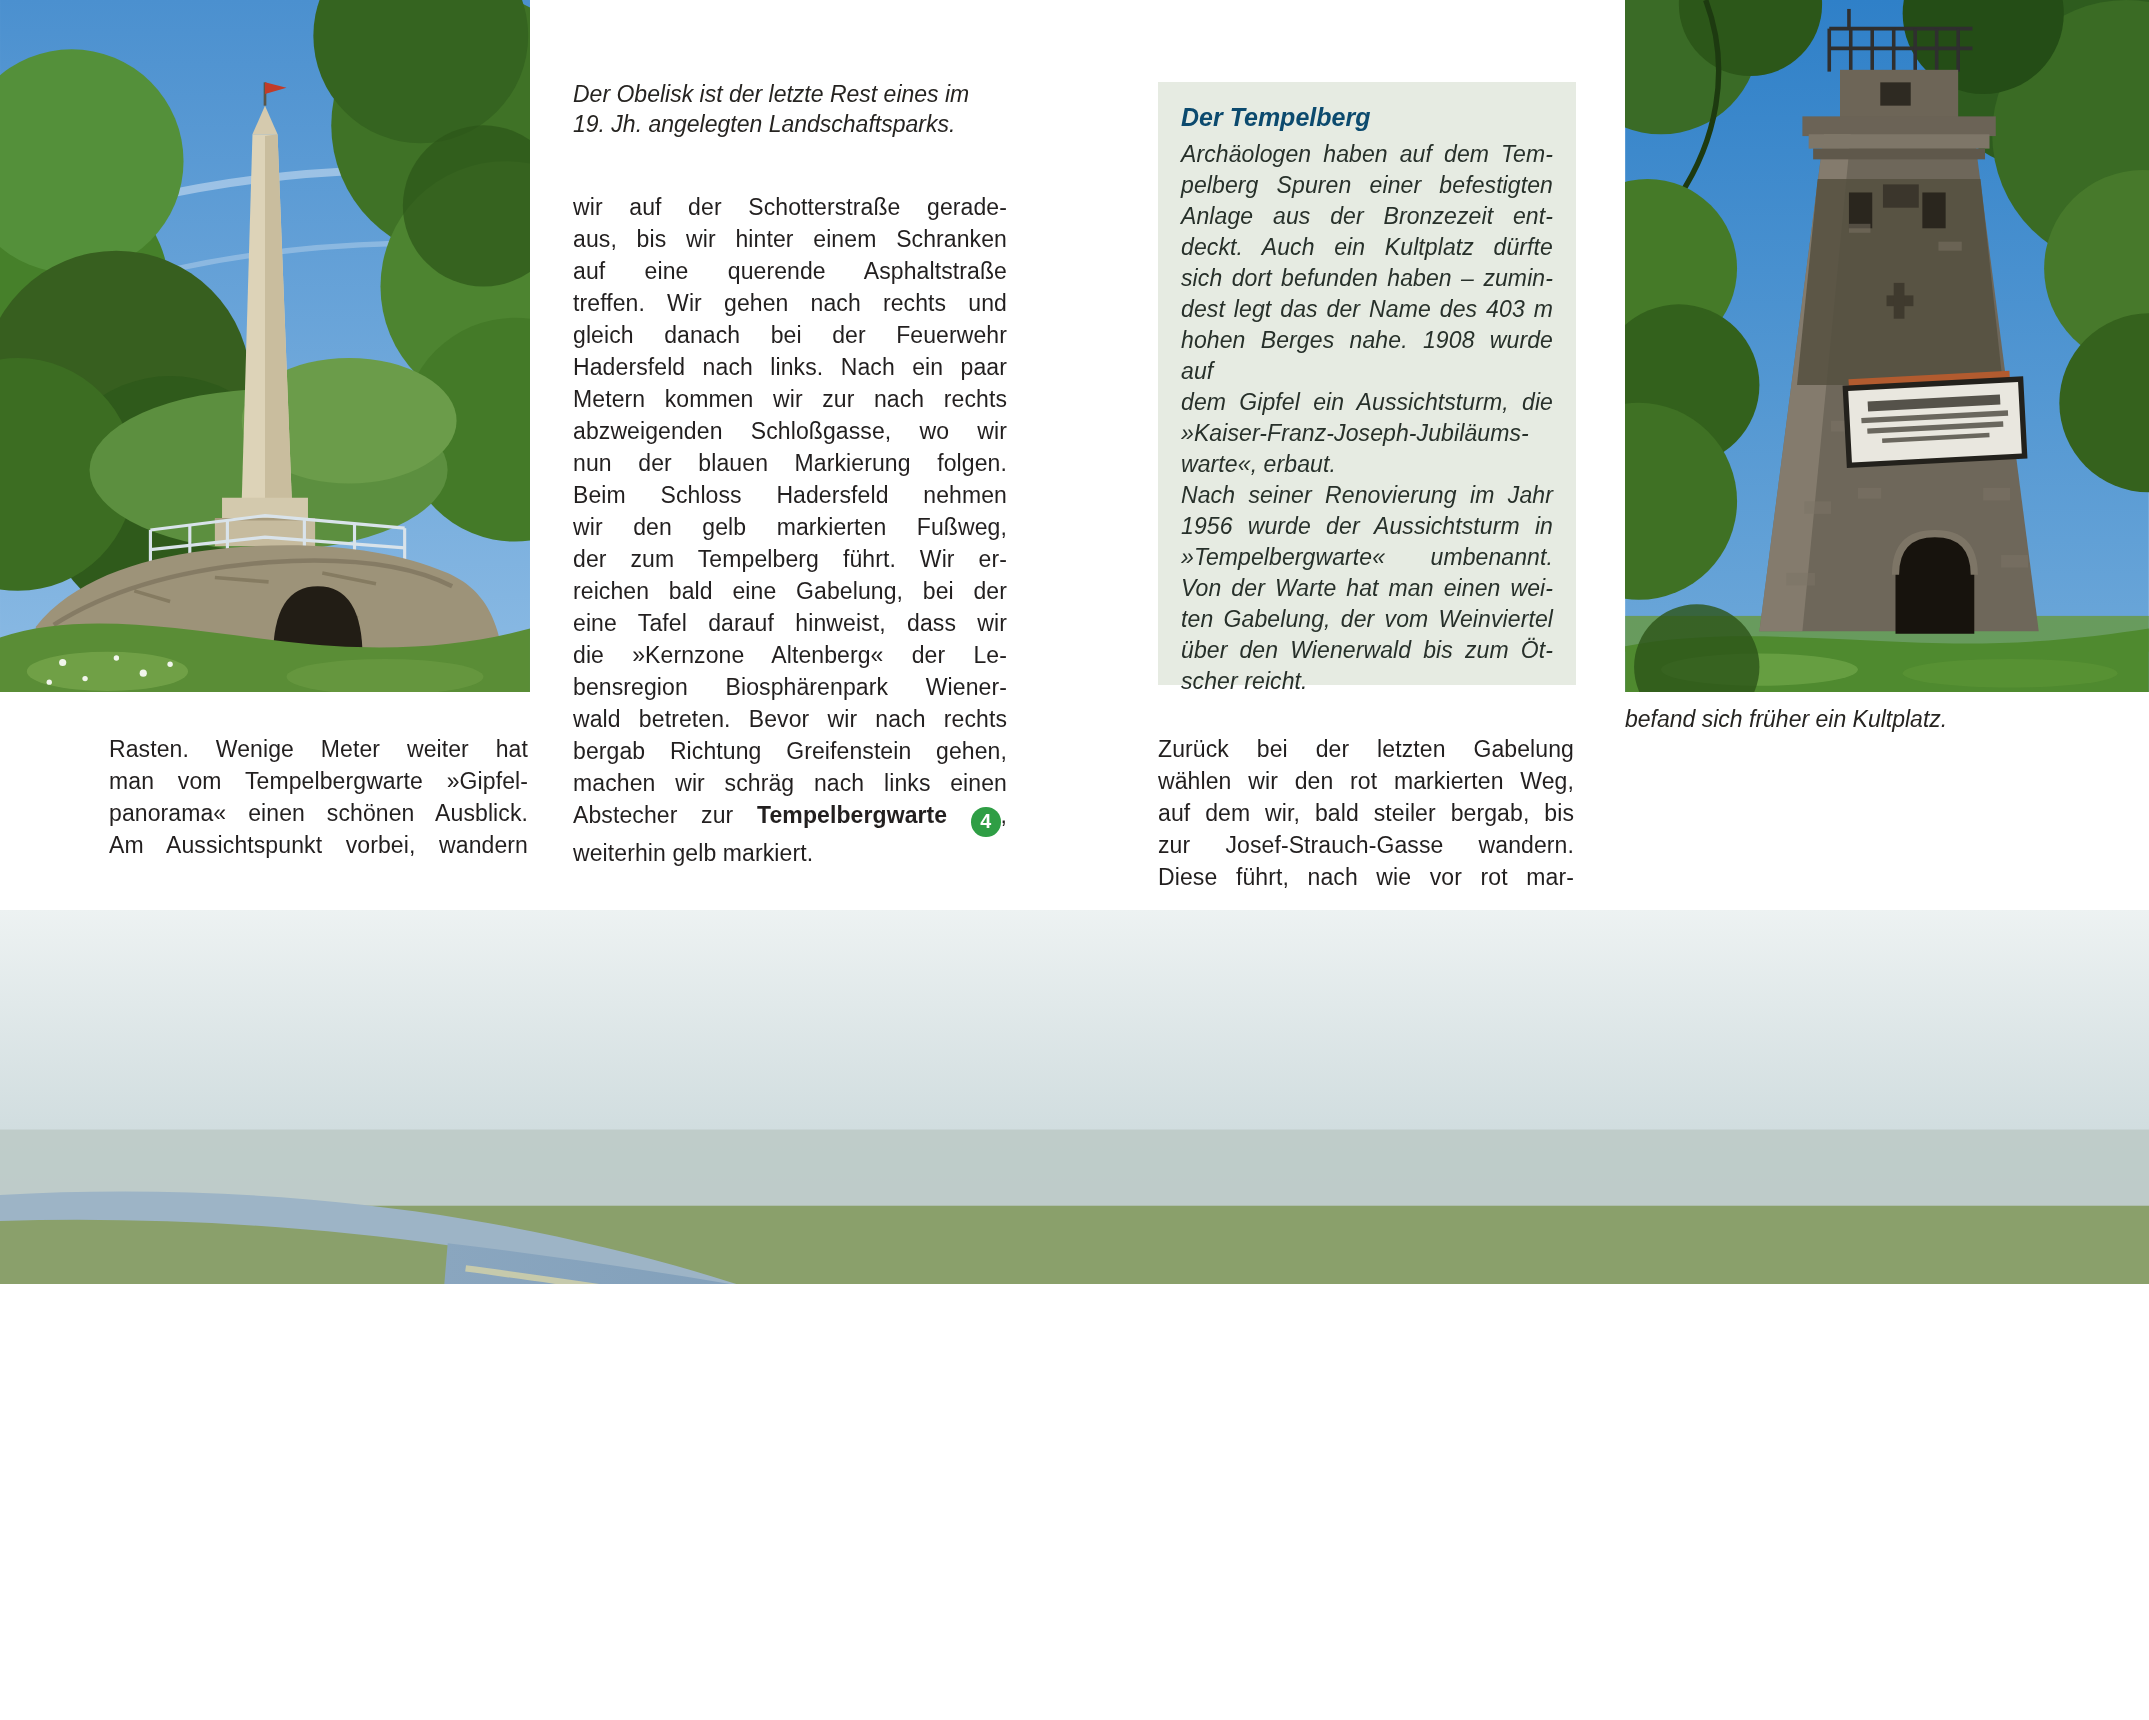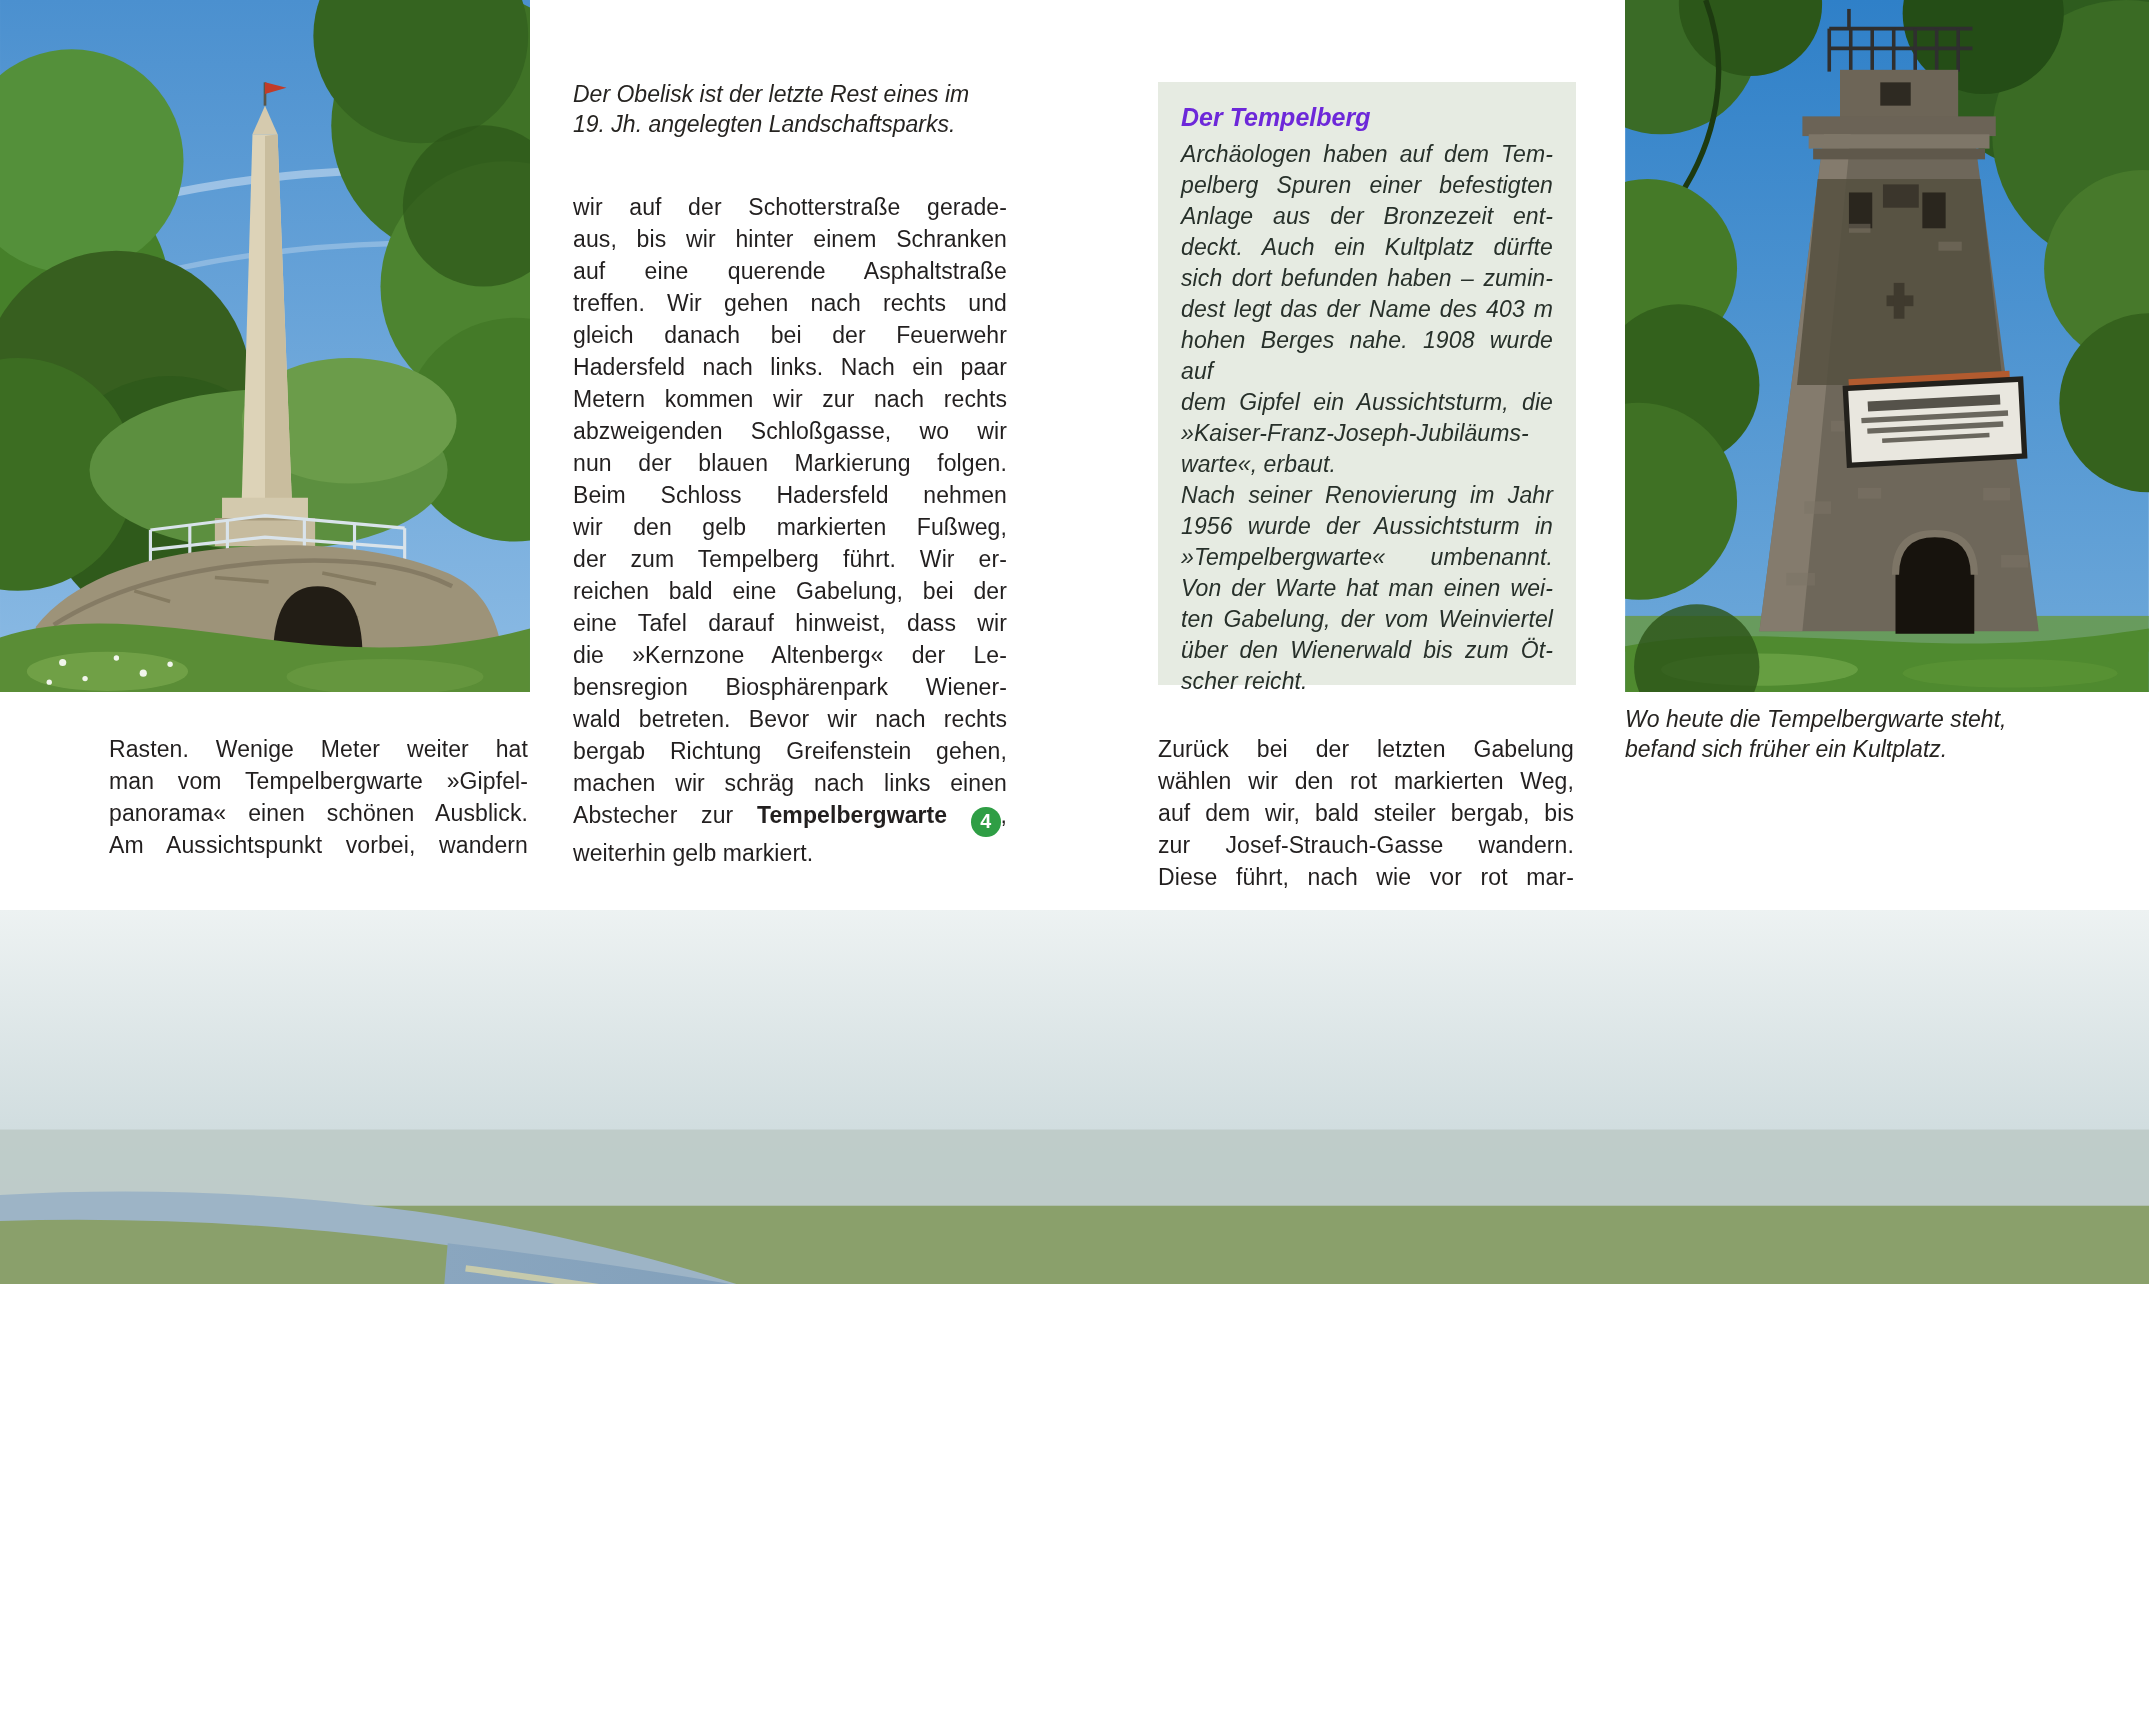--- a/index.html
+++ b/index.html
@@ -20,21 +20,21 @@
     background:#2f9e45;color:#ffffff;font-weight:bold;font-style:normal;
     font-size:19.7px;line-height:1;align-items:center;justify-content:center;
     vertical-align:-5.4px;
   }
   
   .infobox{
     background:#e6ebe2;padding:18px 23px 14.3px 23px;box-sizing:border-box;
     font-style:italic;
   }
   .infobox h3{
-    margin:0 0 5.4px 0;font-size:25px;line-height:34px;color:#6d28d9;
+    margin:0 0 5.4px 0;font-size:25px;line-height:34px;color:#0c4a6e;
     font-weight:bold;font-style:italic;
   }
   .infobox .body-text{font-size:23px;line-height:31px;color:#27302a;}
   .photo{display:block;}
 </style>
 </head>
 <body>
 
 <div id="page">
 
@@ -253,21 +253,20 @@
 
   <div class="abs body-text" style="left:1158px;top:733px;width:416px">
       <div class="ln">Zurück bei der letzten Gabelung</div>
       <div class="ln">wählen wir den rot markierten Weg,</div>
       <div class="ln">auf dem wir, bald steiler bergab, bis</div>
       <div class="ln">zur Josef-Strauch-Gasse wandern.</div>
       <div class="ln">Diese führt, nach wie vor rot mar-</div>
     </div>
 
   <div class="abs caption" style="left:1625px;top:704px;width:502px">
-      <div class="ln">Wo heute die Tempelbergwarte steht,</div>
       <div class="ln">befand sich früher ein Kultplatz.</div>
     </div>
 
 
 
   <svg class="abs photo" style="left:0;top:910px" width="2149" height="811" viewBox="0 0 2400 905" preserveAspectRatio="none" role="img">
     <defs>
       <linearGradient id="pSky" x1="0" y1="0" x2="0" y2="1">
         <stop offset="0" stop-color="#edf2f2"></stop>
           <stop offset="1" stop-color="#c6d5d8"></stop>

